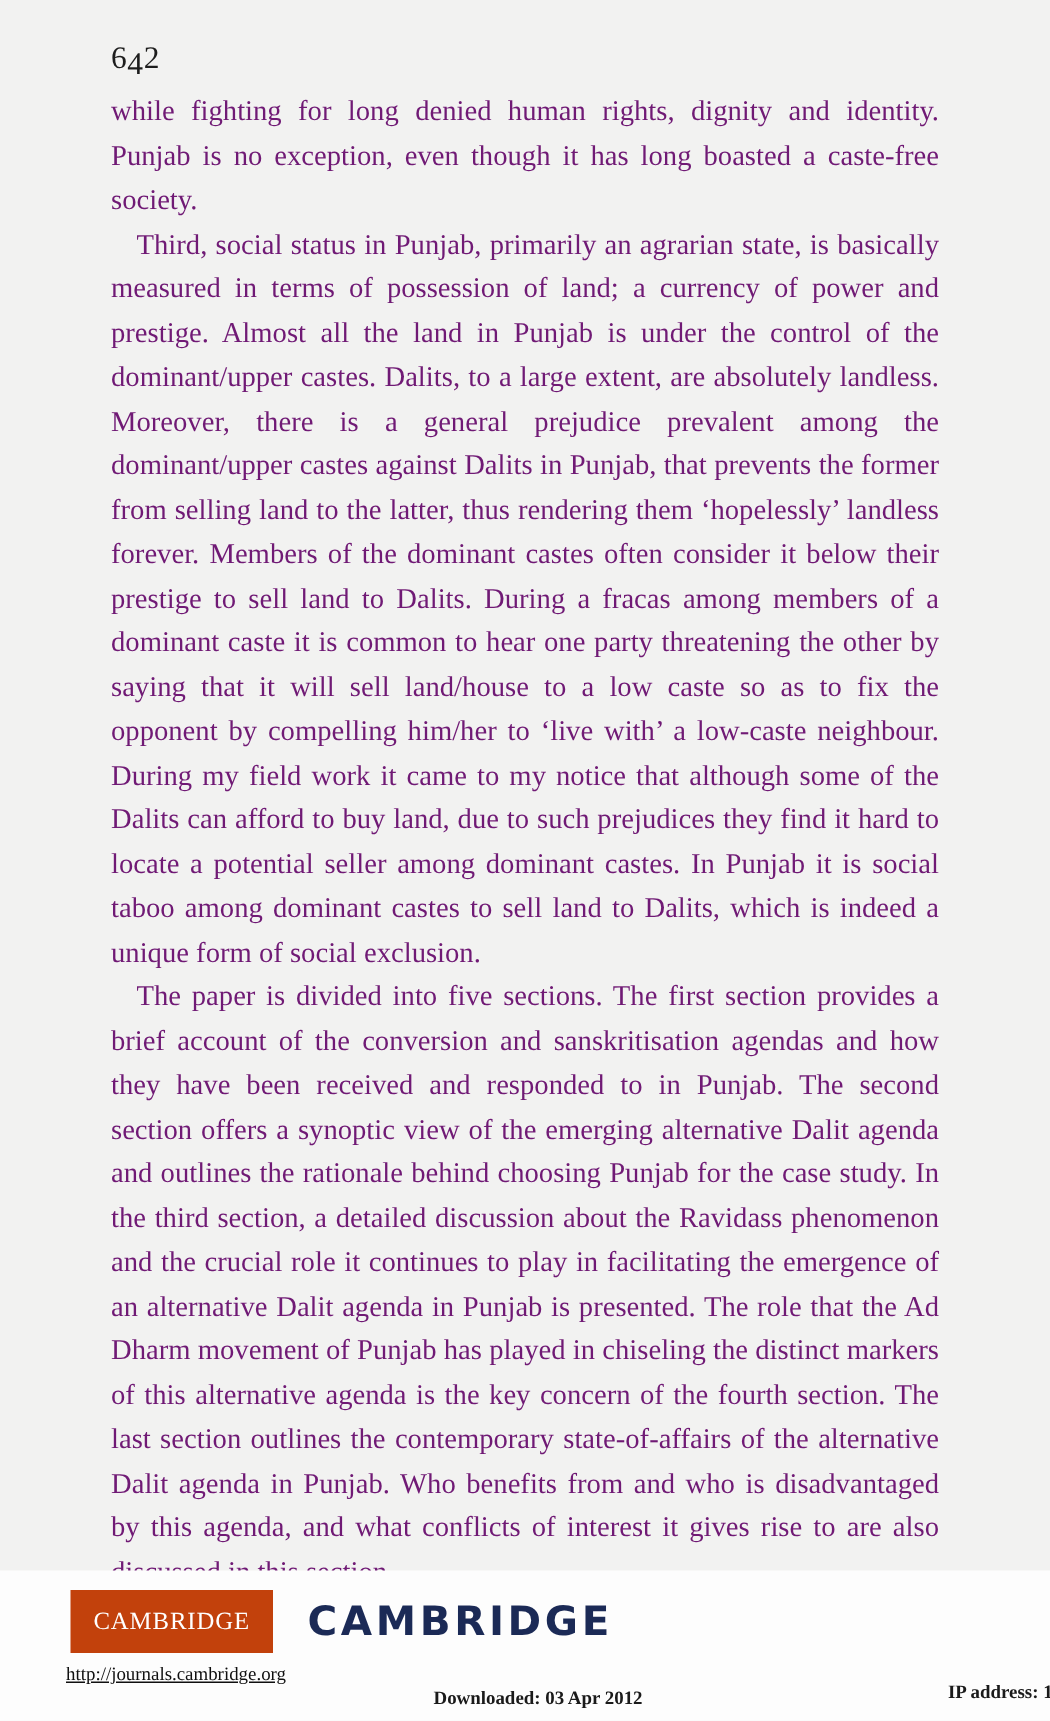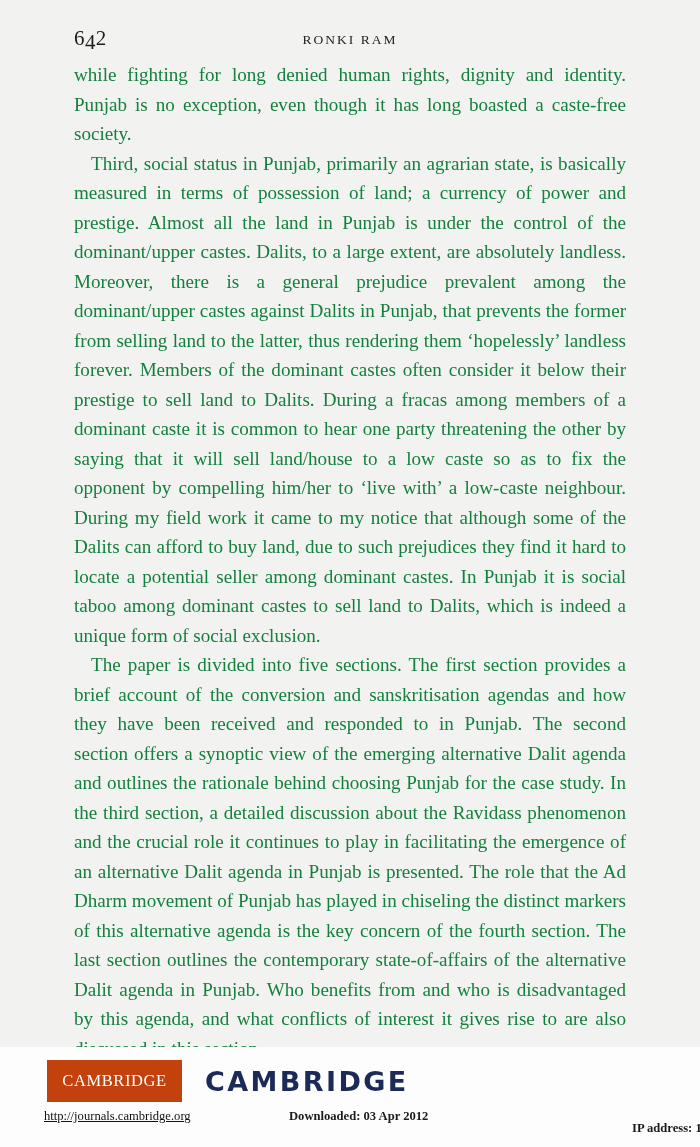--- a/index.html
+++ b/index.html
@@ -59,21 +59,21 @@
     left: 74px;
     top: 60px;
     width: 552px;
   }
   .para {
     margin: 0;
     text-align: justify;
     text-justify: inter-word;
     font-size: 19.1px;
     line-height: 29.5px;
-    color: #15803d;
+    color: #701a75;
     text-indent: 0;
     hyphens: none;
   }
   .para.indent {
     text-indent: 17px;
   }
 
   
   .footer {
     position: absolute;
@@ -133,21 +133,21 @@
     position: absolute;
     left: 44px;
     top: 0;
     text-decoration: underline;
     color: #101010;
     white-space: nowrap;
   }
   .foot-downloaded {
     position: absolute;
     left: 289px;
-    top: 0;
+    top: 16px;
     white-space: nowrap;
     font-weight: 600;
   }
   .foot-ip {
     position: absolute;
     left: 632px;
     top: 0;
     white-space: nowrap;
     font-weight: 600;
     margin-top: 12px;
@@ -155,21 +155,20 @@
 </style>
 </head>
 <body>
 
 <div class="page">
 
   <div class="running-head">
     <div class="folio">
       <span class="osf"><span class="d-up">6</span><span class="d-down">4</span><span>2</span></span>
     </div>
-    <div class="head-title">RONKI RAM</div>
   </div>
 
   <div class="column">
     <p class="para">while fighting for long denied human rights, dignity and identity. Punjab is no exception, even though it has long boasted a caste-free society.</p>
     <p class="para indent">Third, social status in Punjab, primarily an agrarian state, is basically measured in terms of possession of land; a currency of power and prestige. Almost all the land in Punjab is under the control of the dominant/upper castes. Dalits, to a large extent, are absolutely landless. Moreover, there is a general prejudice prevalent among the dominant/upper castes against Dalits in Punjab, that prevents the former from selling land to the latter, thus rendering them ‘hopelessly’ landless forever. Members of the dominant castes often consider it below their prestige to sell land to Dalits. During a fracas among members of a dominant caste it is common to hear one party threatening the other by saying that it will sell land/house to a low caste so as to fix the opponent by compelling him/her to ‘live with’ a low-caste neighbour. During my field work it came to my notice that although some of the Dalits can afford to buy land, due to such prejudices they find it hard to locate a potential seller among dominant castes. In Punjab it is social taboo among dominant castes to sell land to Dalits, which is indeed a unique form of social exclusion.</p>
     <p class="para indent">The paper is divided into five sections. The first section provides a brief account of the conversion and sanskritisation agendas and how they have been received and responded to in Punjab. The second section offers a synoptic view of the emerging alternative Dalit agenda and outlines the rationale behind choosing Punjab for the case study. In the third section, a detailed discussion about the Ravidass phenomenon and the crucial role it continues to play in facilitating the emergence of an alternative Dalit agenda in Punjab is presented. The role that the Ad Dharm movement of Punjab has played in chiseling the distinct markers of this alternative agenda is the key concern of the fourth section. The last section outlines the contemporary state-of-affairs of the alternative Dalit agenda in Punjab. Who benefits from and who is disadvantaged by this agenda, and what conflicts of interest it gives rise to are also discussed in this section.</p>
     <p class="para indent">This paper is the outcome of my ethnographic research based on participant observation and open-ended conversations with a large number of Dalit leaders, activists, intellectuals, followers of Guru Ravidass, and priests of various Ravidass shrines, conducted during the eight years 2001–2009, both in Punjab (particularly in the</p>
   </div>
 
   <div class="footer">

